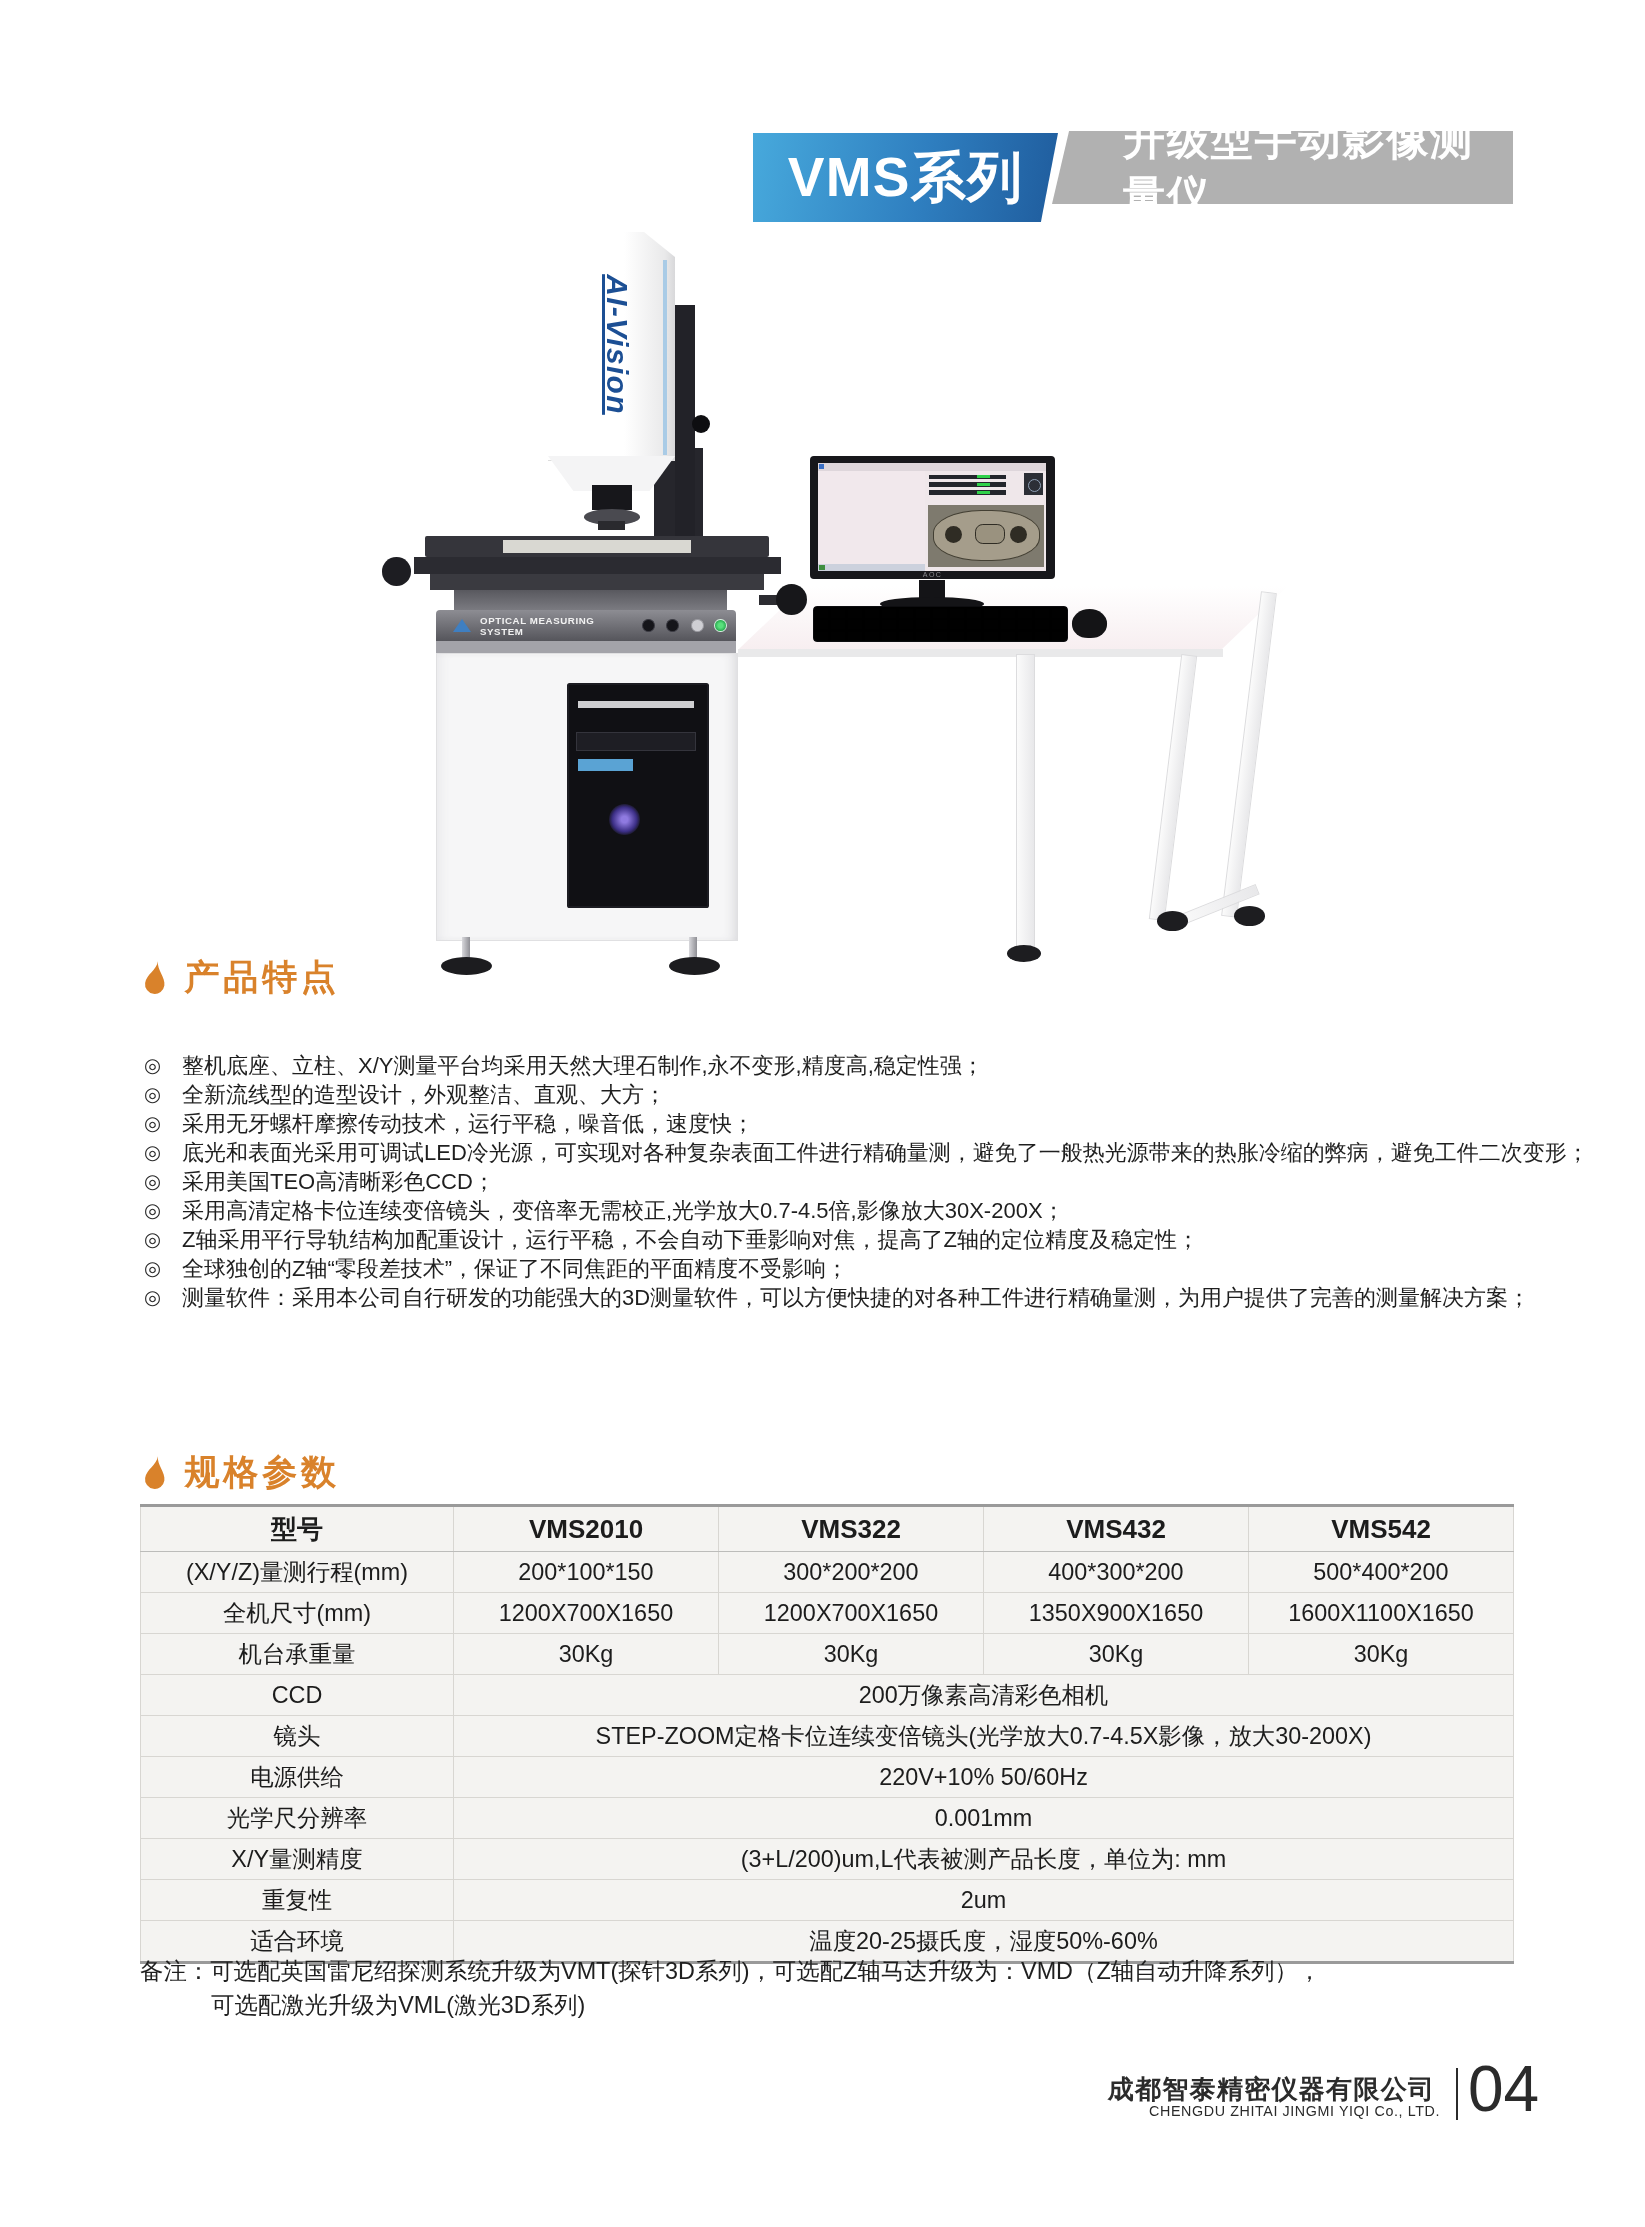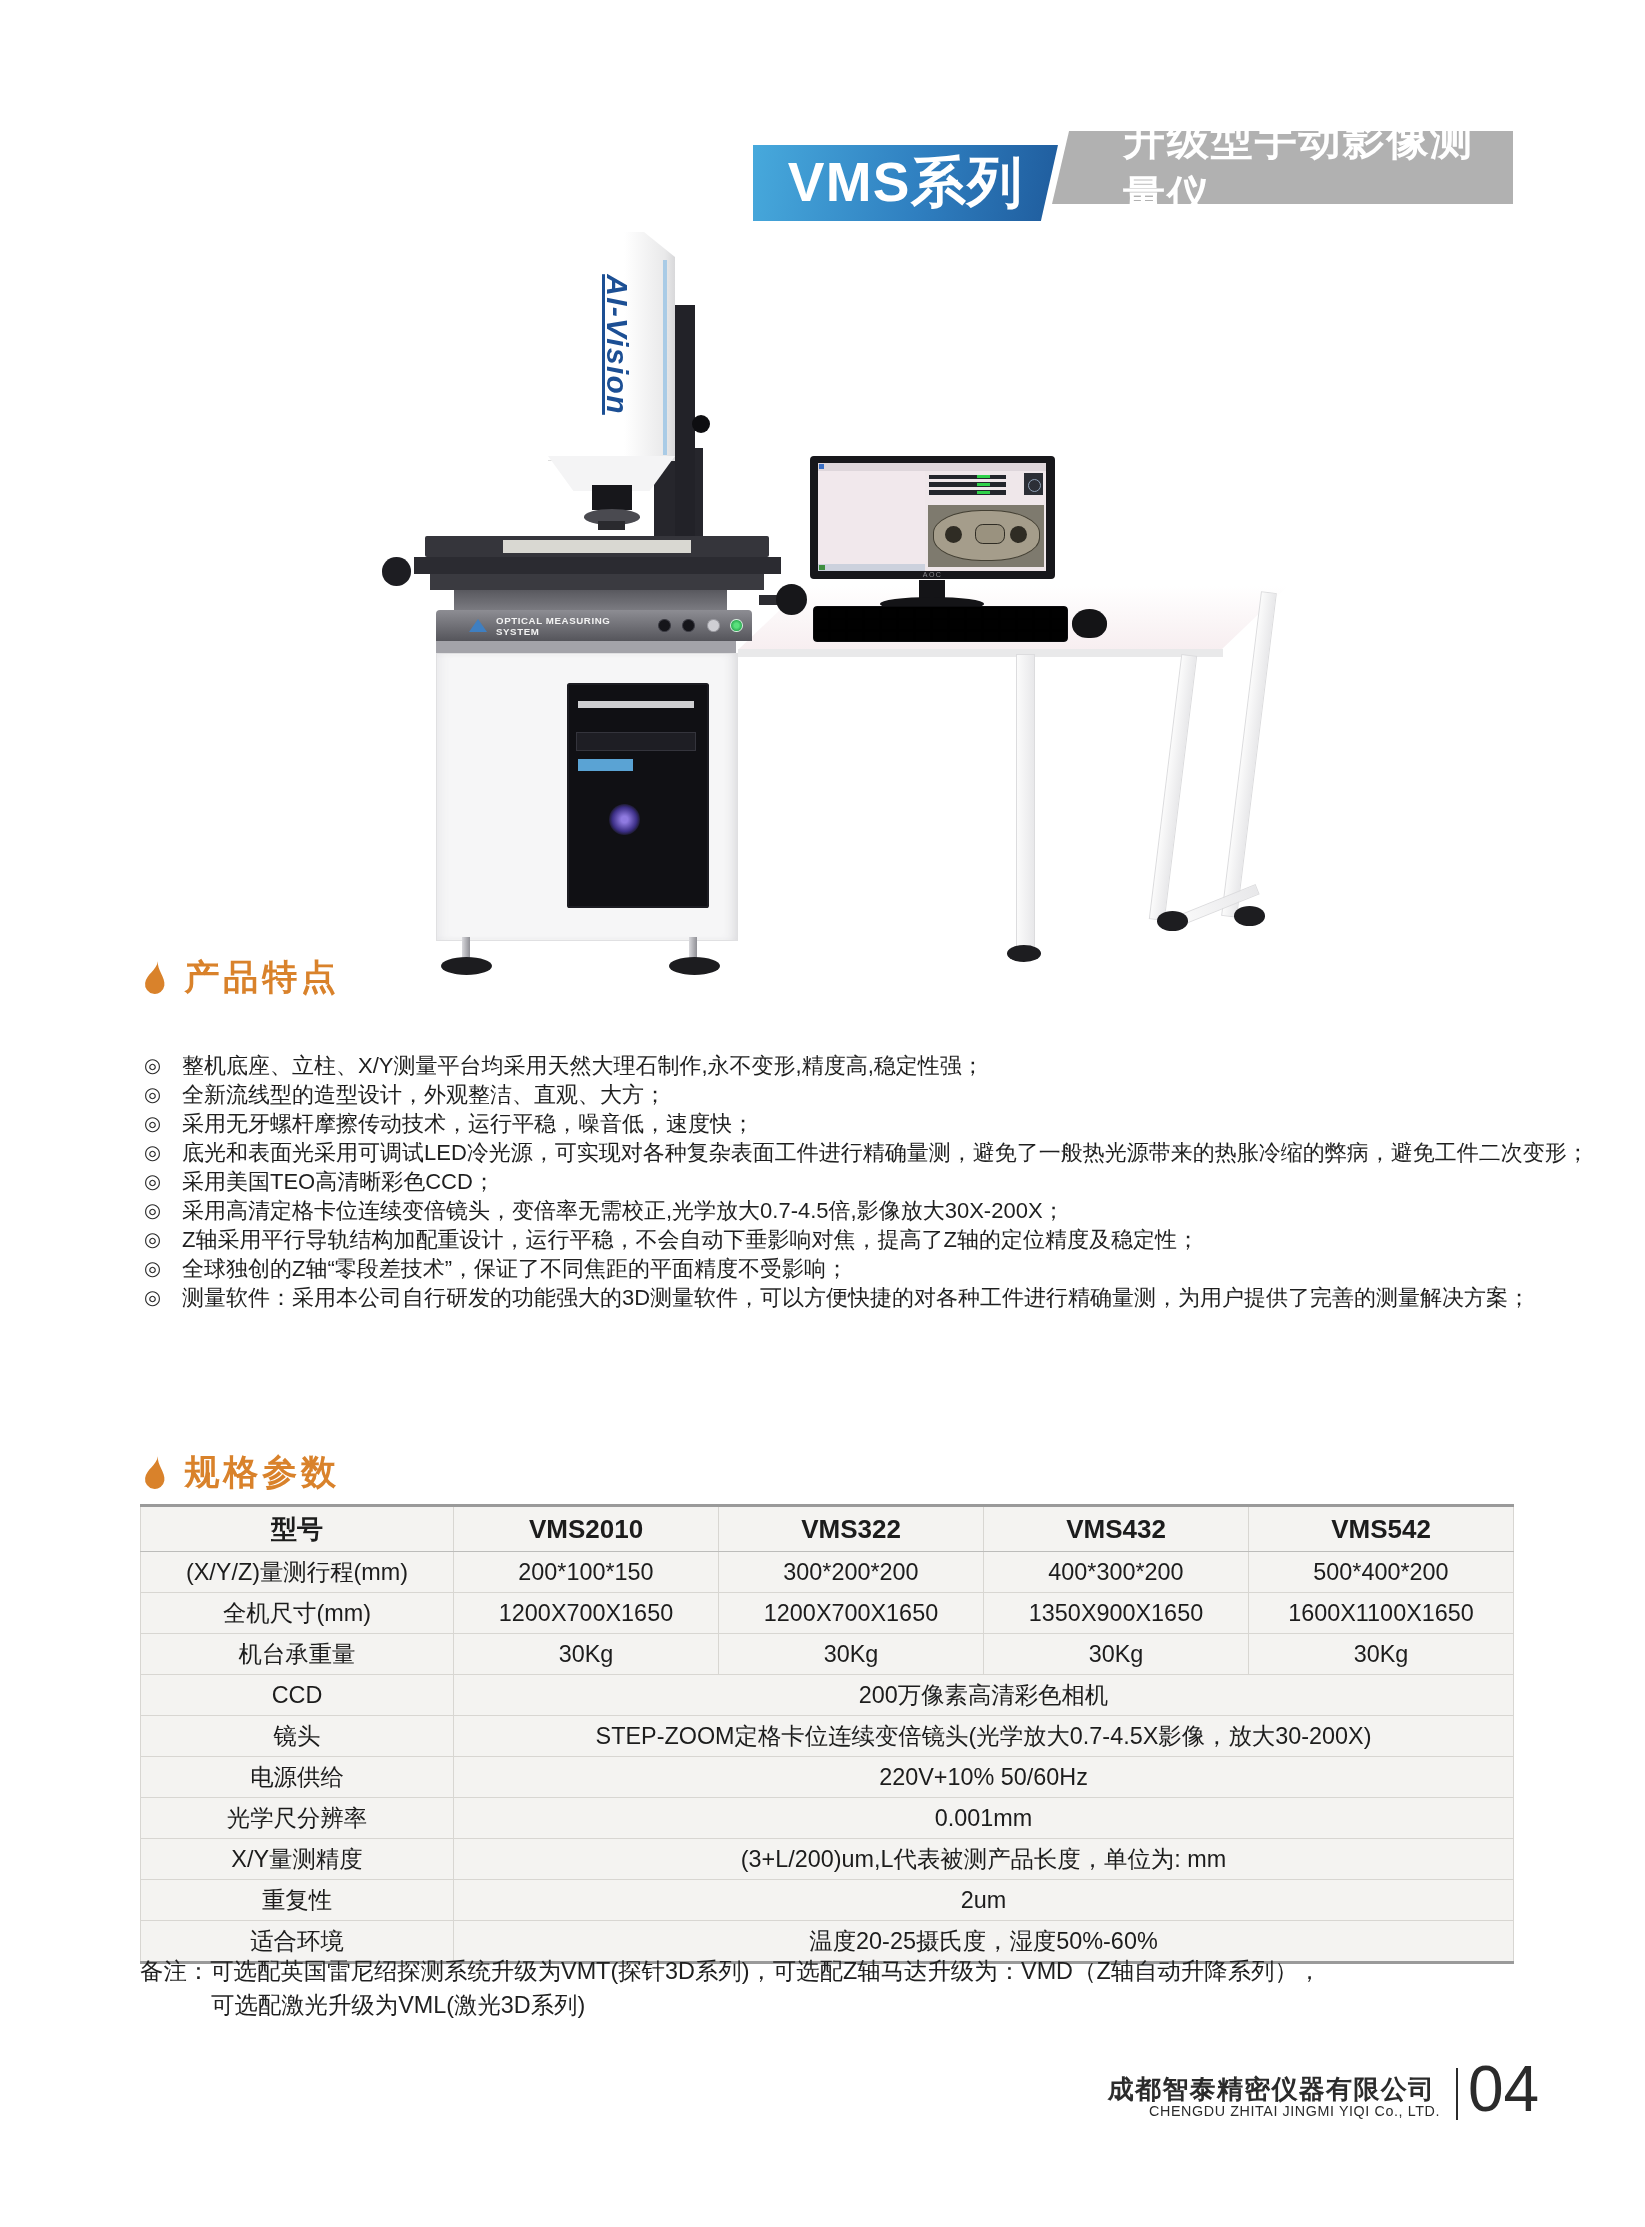--- a/index.html
+++ b/index.html
@@ -2,21 +2,21 @@
 <html style="font-size:10.4px"><head>
 <meta charset="utf-8">
 <style>
   html,body{margin:0;padding:0;background:#888;}
   .page{position:relative;width:1646px;height:2227px;background:#ffffff;overflow:hidden;
         font-family:"Liberation Sans","DejaVu Sans",sans-serif;color:#1c1c1c;}
   .abs{position:absolute;}
 
   
   .banner{left:753px;top:131px;width:759px;height:73px;}
-  .banner-blue{left:0;top:14px;width:305px;height:76px;
+  .banner-blue{left:0;top:2px;width:305px;height:89px;
       background:linear-gradient(100deg,#47a9dc 0%,#2f7fc0 55%,#1f5c9d 100%);
       clip-path:polygon(0 0,100% 0,94.4% 100%,0 100%);
       display:flex;align-items:center;justify-content:center;}
   .banner-blue span{color:#fff;font-size:55px;font-weight:bold;letter-spacing:1.3px;}
   .banner-gray{left:299px;top:0;width:461px;height:73px;background:#b1b1b1;
       clip-path:polygon(3.7% 0,100% 0,100% 100%,0 100%);
       display:flex;align-items:center;}
   .banner-gray span{color:#fff;font-size:42px;font-weight:bold;margin-left:71px;letter-spacing:1.9px;}
   
   .desk-top{left:730px;top:586px;width:559px;height:64px;
@@ -72,21 +72,21 @@
   .lens-tip{left:598px;top:521px;width:27px;height:9px;background:#2a2a2e;}
   .stage1{left:425px;top:536px;width:344px;height:21px;background:#35353b;border-radius:1.9px;}
   .glass{left:503px;top:540px;width:188px;height:13px;background:#d9d8d2;}
   .stage2{left:414px;top:557px;width:367px;height:17px;background:#2b2b31;}
   .stage3{left:430px;top:574px;width:334px;height:15.6px;background:#3a3a40;}
   .stage-base{left:454px;top:589px;width:273px;height:22px;background:linear-gradient(180deg,#57575d,#7c7c82);}
   .wheelL{left:382px;top:557px;width:28.6px;height:28.6px;background:#1d1d22;border-radius:50%;}
   .wheelR{left:776px;top:584px;width:31px;height:31px;background:#17171a;border-radius:50%;}
   .wheelR-stem{left:759px;top:595px;width:22px;height:10.4px;background:#2c2c31;}
   .panel{left:436px;top:610px;width:300px;height:31px;border-radius:3.9px 3.9px 0 0;
-      background:linear-gradient(180deg,#8d8d93,#55555b);display:flex;align-items:center;padding-left:16px;}
+      background:linear-gradient(180deg,#8d8d93,#55555b);display:flex;align-items:center;}
   .panel-logo{width:0;height:0;border-left:9px solid transparent;border-right:9px solid transparent;
       border-bottom:13px solid #3f7fc1;margin-left:17px;}
   .panel-title{color:#f2f2f2;font-size:9.7px;font-weight:bold;letter-spacing:0.6px;margin-left:9px;}
   .knob{width:11.7px;height:11.7px;border-radius:50%;background:#15151a;border:1.3px solid #3c3c44;margin-left:11.7px;}
   .btn-silver{width:11.7px;height:11.7px;border-radius:50%;background:#cfcfd4;border:1.3px solid #9a9aa0;margin-left:11.7px;}
   .btn-power{width:11.7px;height:11.7px;border-radius:50%;margin-left:10.4px;margin-right:9px;
       background:radial-gradient(circle,#59e07c 30%,#1f9c46 80%);border:1.3px solid #d8efe0;}
   .cab-silver{left:436px;top:641px;width:300px;height:11.7px;background:#a3a3a9;}
   .cabinet{left:436px;top:653px;width:300px;height:286px;background:#f6f6f7;
       border:0.6px solid #e0e0e2;box-shadow:inset -9px 0 11.7px -6.5px #d7d7da,inset 9px 0 11.7px -6.5px #e7e7ea;}

